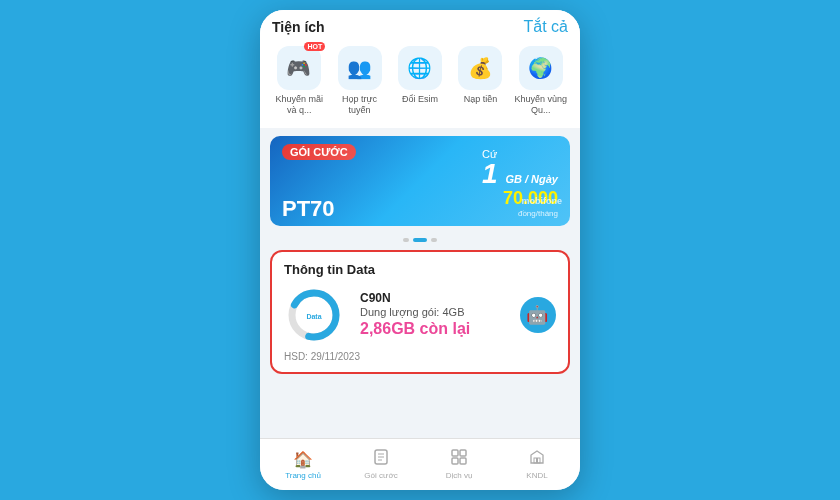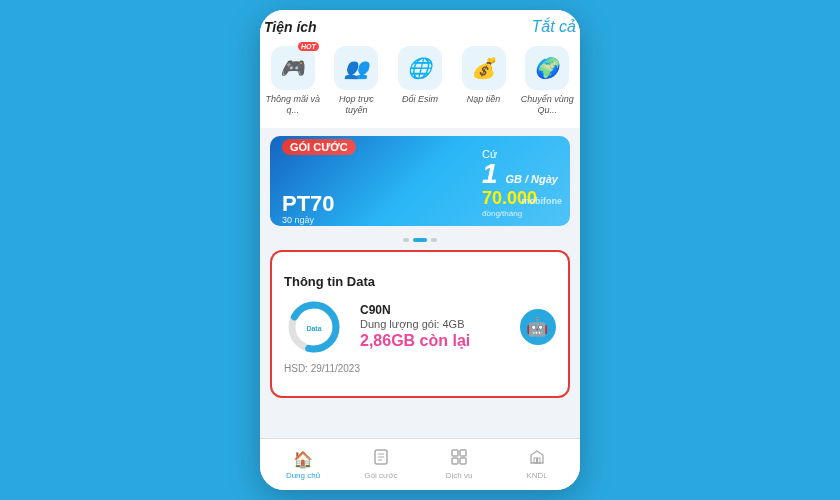--- a/index.html
+++ b/index.html
@@ -27,22 +27,21 @@
       flex: 1;
       overflow: hidden;
       background: #f0f4f8;
       display: flex;
       flex-direction: column;
     }
 
     
     .tien-ich-section {
       background: #fff;
-      padding: 8px 4px 12px;
-      font-style: italic;
+      padding: 8px 12px 12px;
     }
     .tien-ich-header {
       display: flex;
       justify-content: space-between;
       align-items: center;
       margin-bottom: 10px;
     }
     .tien-ich-title {
       font-size: 14px;
       font-weight: bold;
@@ -128,21 +127,21 @@
       font-weight: 900;
       color: #fff;
       line-height: 1;
       margin-top: 36px;
     }
     .banner-days {
       font-size: 9px;
       color: #e0f0ff;
     }
     .banner-right {
-      text-align: left;
+      text-align: right;
       color: #fff;
     }
     .banner-1gb {
       font-size: 28px;
       font-weight: 900;
       color: #fff;
       line-height: 1;
       font-style: italic;
     }
     .banner-price {
@@ -176,21 +175,21 @@
       background: #29a8e0;
       width: 14px;
     }
 
     
     .data-section {
       margin: 4px 10px 8px;
       background: #fff;
       border-radius: 12px;
       border: 2px solid #e53935;
-      padding: 22px 12px;
+      padding: 10px 12px;
     }
     .data-section-title {
       font-size: 13px;
       font-weight: bold;
       color: #222;
       margin-bottom: 8px;
     }
     .data-info-row {
       display: flex;
       align-items: center;
@@ -283,21 +282,21 @@
         <span class="tien-ich-title">Tiện ích</span>
         <span class="tat-ca-link">Tắt cả</span>
       </div>
       <div class="tien-ich-icons">
 
       <div class="icon-item">
       <div class="icon-box">
         <span style="font-size:20px">🎮</span>
         <span class="icon-badge">HOT</span>
       </div>
-      <span class="icon-label">Thông
+      <span class="icon-label">Khuyến
 mãi và q...</span>
     </div>
           <div class="icon-item">
       <div class="icon-box">
         <span style="font-size:20px">👥</span>
 
       </div>
       <span class="icon-label">Họp trực
 tuyến</span>
     </div>
@@ -313,32 +312,31 @@
         <span style="font-size:20px">💰</span>
 
       </div>
       <span class="icon-label">Nạp tiền</span>
     </div>
           <div class="icon-item">
       <div class="icon-box">
         <span style="font-size:20px">🌍</span>
 
       </div>
-      <span class="icon-label">Chuyển
+      <span class="icon-label">Khuyến
 vùng Qu...</span>
     </div>
         </div>
     </div>
 
     <div class="banner-section">
       <div class="banner-content">
         <div class="banner-left">
           <div class="banner-package-badge">GÓI CƯỚC</div>
           <div class="banner-pt70">PT70</div>
-          <div class="banner-days">30 ngày</div>
         </div>
         <div class="banner-right">
           <div style="display:flex;align-items:flex-start;gap:2px">
             <span style="font-size:11px;color:#fff;margin-top:4px">Cứ</span>
           </div>
           <div class="banner-1gb">
             <span>1</span> <span style="font-size:11px;font-weight:600">GB / Ngày</span>
           </div>
           <div class="banner-price">
             <span>70.000</span>
@@ -372,21 +370,21 @@
         <div class="data-robot-icon">🤖</div>
       </div>
       <div class="data-hsd">HSD: 29/11/2023</div>
     </div>
 
   </div>
 
   <div class="bottom-nav">
     <div class="nav-item">
       <div class="nav-icon active">🏠</div>
-      <div class="nav-label active">Dung chủ</div>
+      <div class="nav-label active">Trang chủ</div>
     </div>
     <div class="nav-item">
       <div class="nav-icon">
         <svg width="16" height="16" viewBox="0 0 16 16" fill="none">
           <rect x="2" y="1" width="12" height="14" rx="2" stroke="#aaa" stroke-width="1.5"></rect>
           <line x1="5" y1="5" x2="11" y2="5" stroke="#aaa" stroke-width="1.2"></line>
           <line x1="5" y1="8" x2="11" y2="8" stroke="#aaa" stroke-width="1.2"></line>
           <line x1="5" y1="11" x2="9" y2="11" stroke="#aaa" stroke-width="1.2"></line>
         </svg>
       </div>

